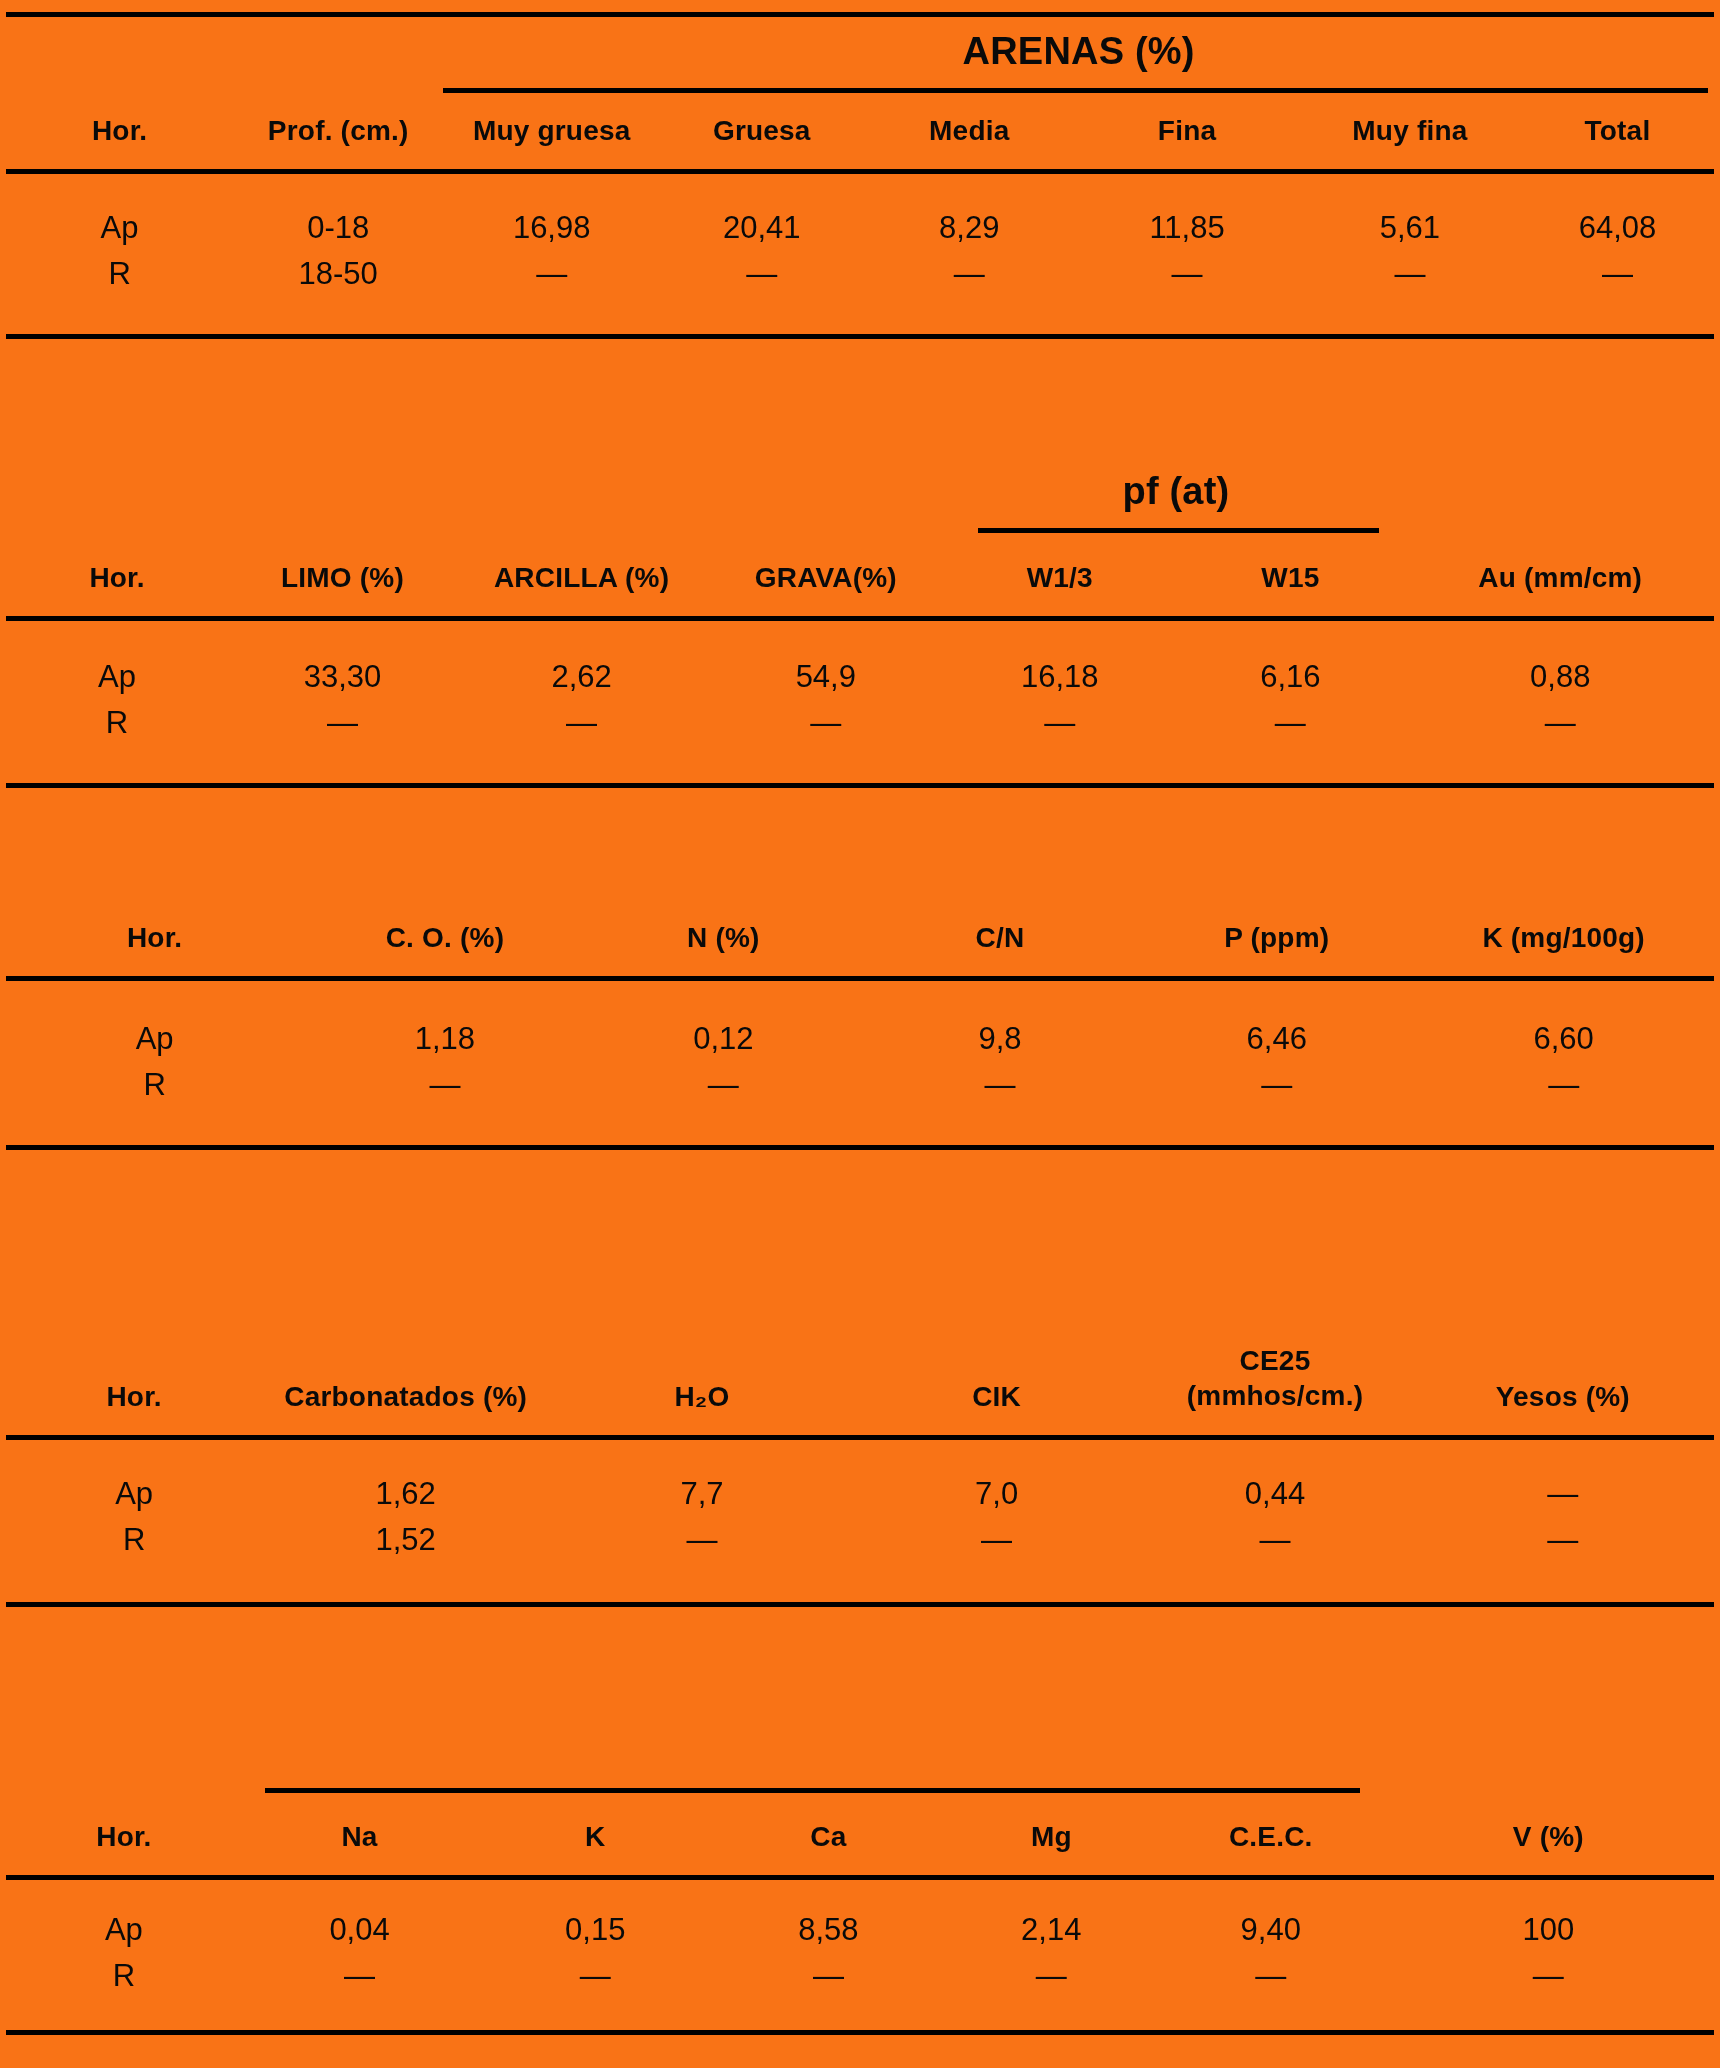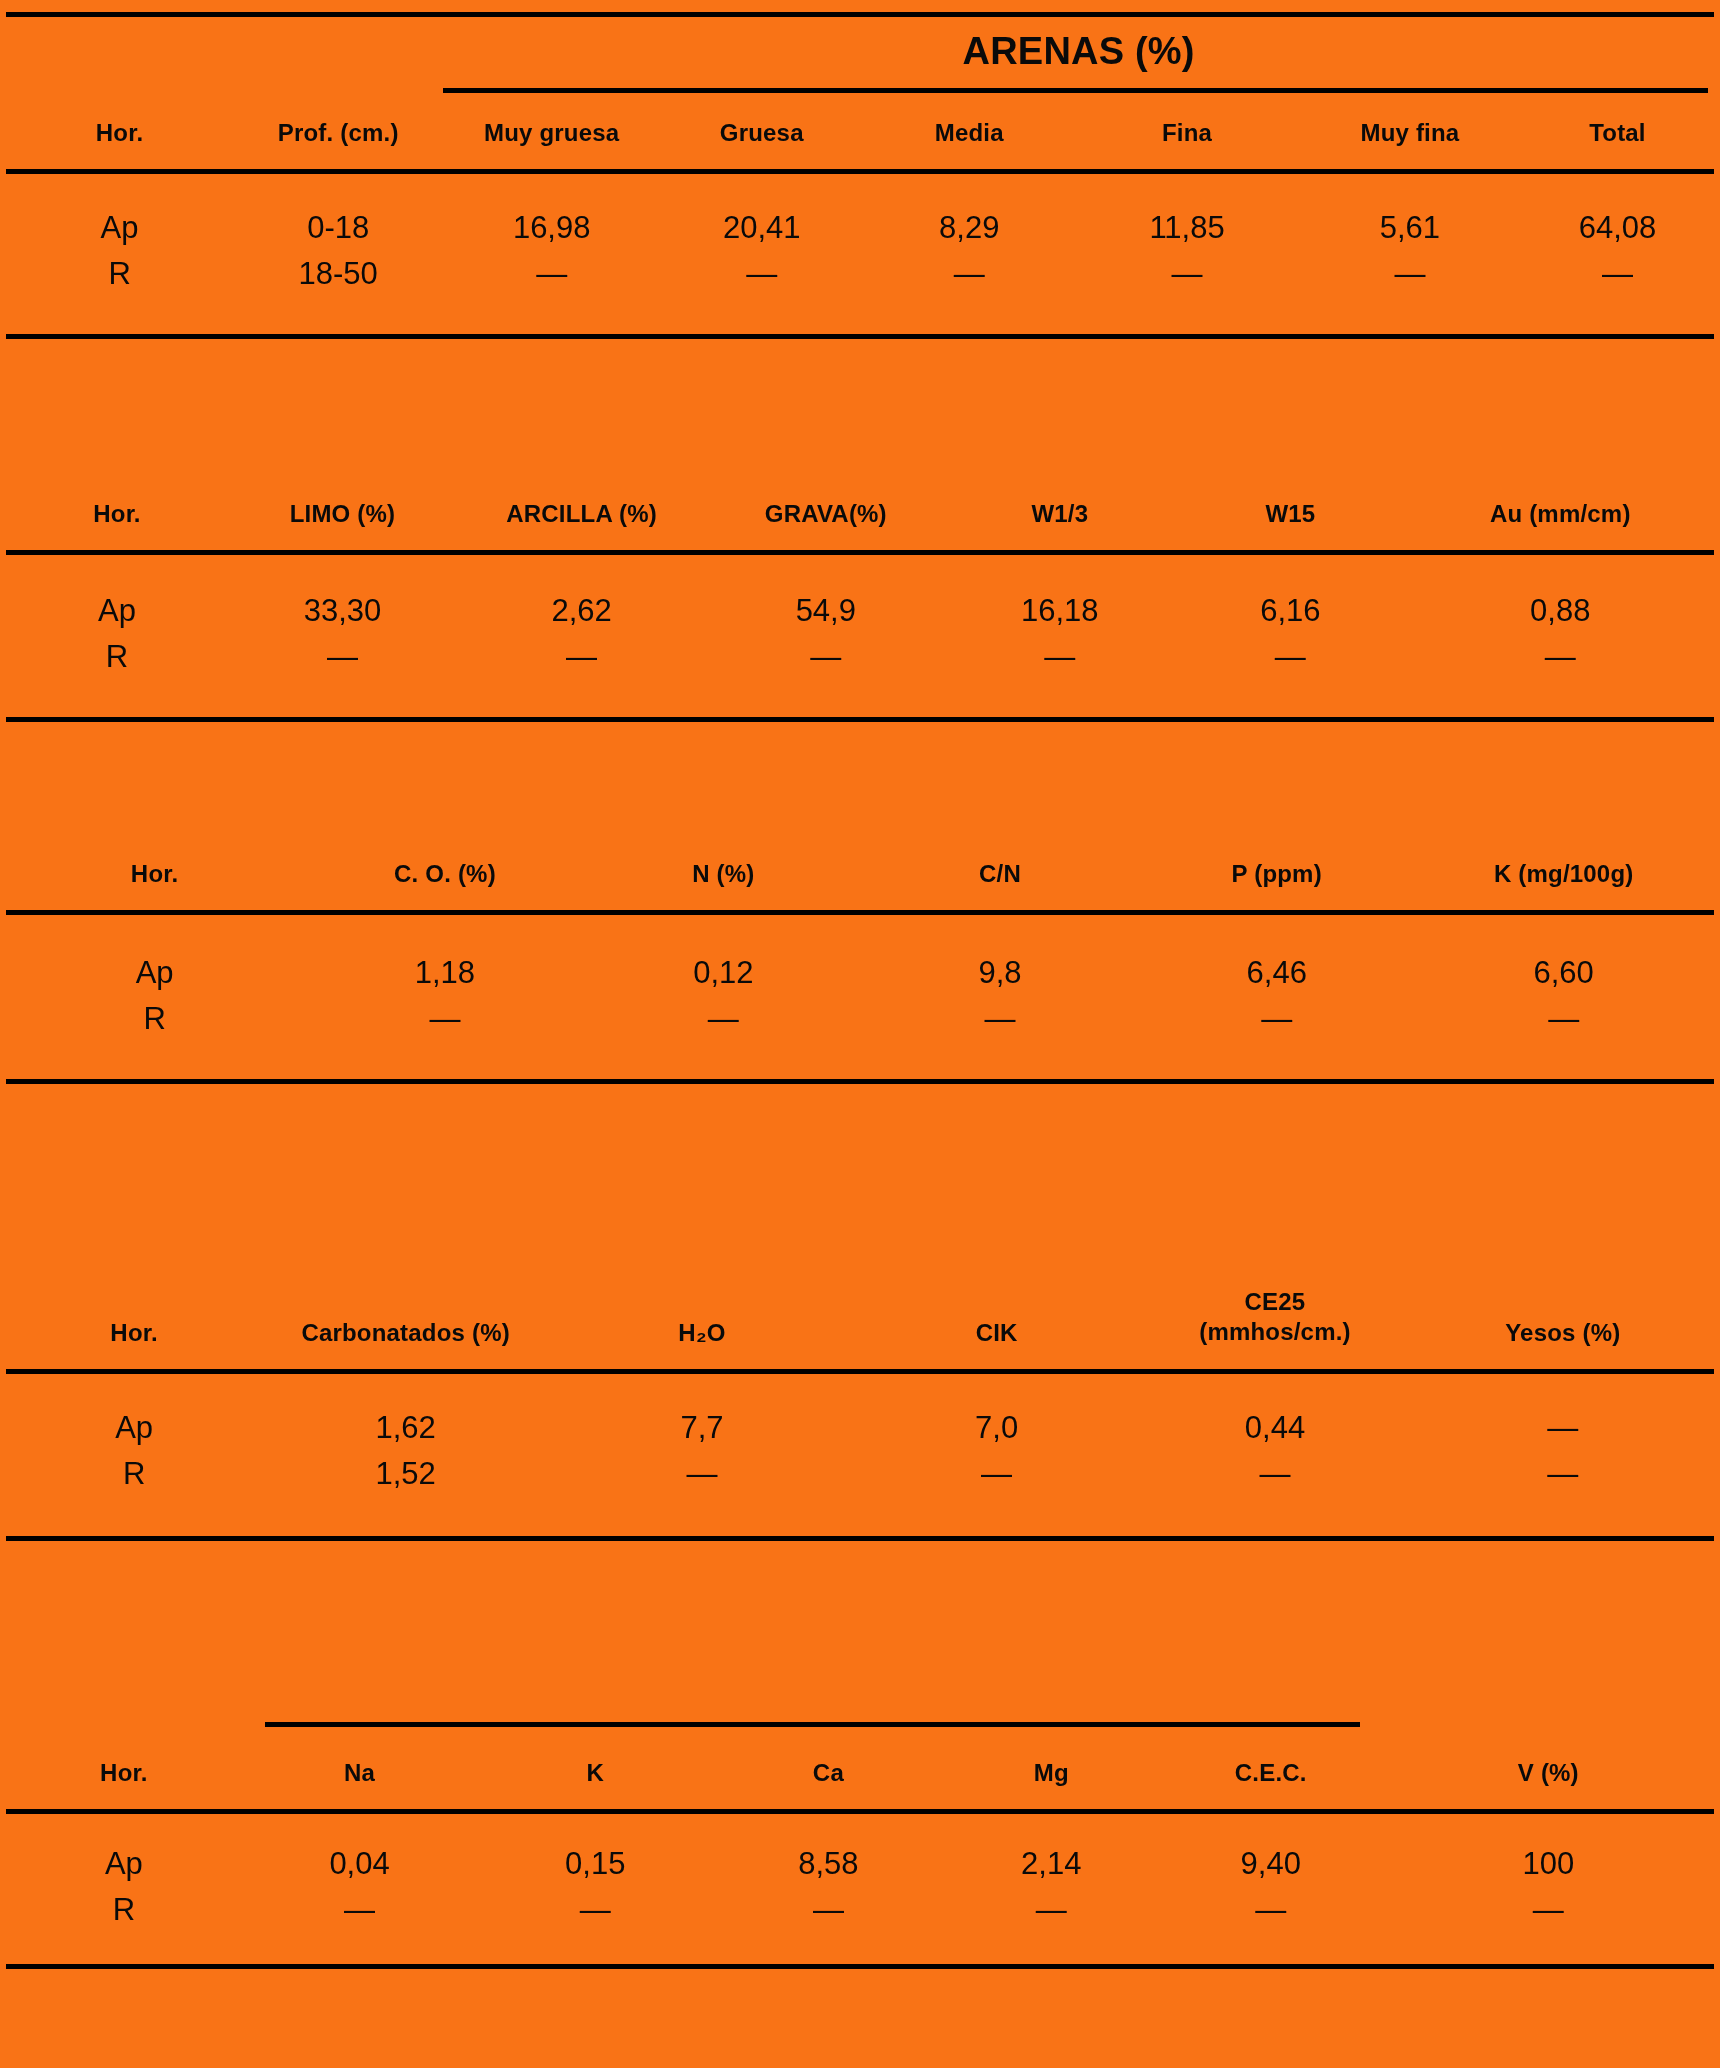--- a/index.html
+++ b/index.html
@@ -30,21 +30,21 @@
   tr.span-row th{vertical-align:bottom;}
   th.spanner{position:relative;font-weight:bold;font-size:38px;letter-spacing:0.2px;padding-bottom:20px;}
   th.nospan{border:none;}
   .spanline{position:absolute;bottom:0;height:5px;background:#000;}
   .inset-a{left:0;right:0.5%;}
   .inset-b{left:7%;right:6%;}
   .inset-c{left:17%;right:10%;}
   .inset-d{left:2%;right:2%;}
   
   tr.cols th{
-    font-weight:bold;font-size:24px;letter-spacing:0.2px;
+    font-weight:bold;font-size:28px;letter-spacing:0.2px;
     vertical-align:bottom;padding-bottom:22px;
     border-bottom:5px solid #000;
   }
   .hline2{display:block;line-height:1.25;}
   
   tbody td{font-size:31px;font-weight:400;}
   tr.r1 td{vertical-align:bottom;padding-bottom:4px;}
   tr.r2 td{vertical-align:top;padding-top:6px;}
   .t1 tr.span-row{height:76px;} .t1 tr.cols{height:78px;} .t1 tr.r1 td{height:72px;} .t1 tr.r2 td{height:78px;}
   .t2 tr.span-row{height:66px;} .t2 tr.cols{height:86px;} .t2 tr.r1 td{height:74px;} .t2 tr.r2 td{height:78px;}
@@ -118,20 +118,28 @@
       <colgroup>
         <col style="width:13.0%">
           <col style="width:13.4%">
           <col style="width:14.6%">
           <col style="width:14.0%">
         <col style="width:13.4%">
           <col style="width:13.6%">
           <col style="width:18.0%">
       </colgroup>
       <thead>
+        <tr class="span-row">
+          <th class="nospan" colspan="4"></th>
+          <th class="spanner" colspan="2">
+            <span>pf (at)</span>
+            <span class="spanline inset-b"></span>
+          </th>
+          <th class="nospan"></th>
+        </tr>
         <tr class="cols">
           <th>Hor.</th>
           <th>LIMO (%)</th>
           <th>ARCILLA (%)</th>
           <th>GRAVA(%)</th>
           <th>W1/3</th>
           <th>W15</th>
           <th>Au (mm/cm)</th>
         </tr>
       </thead>

